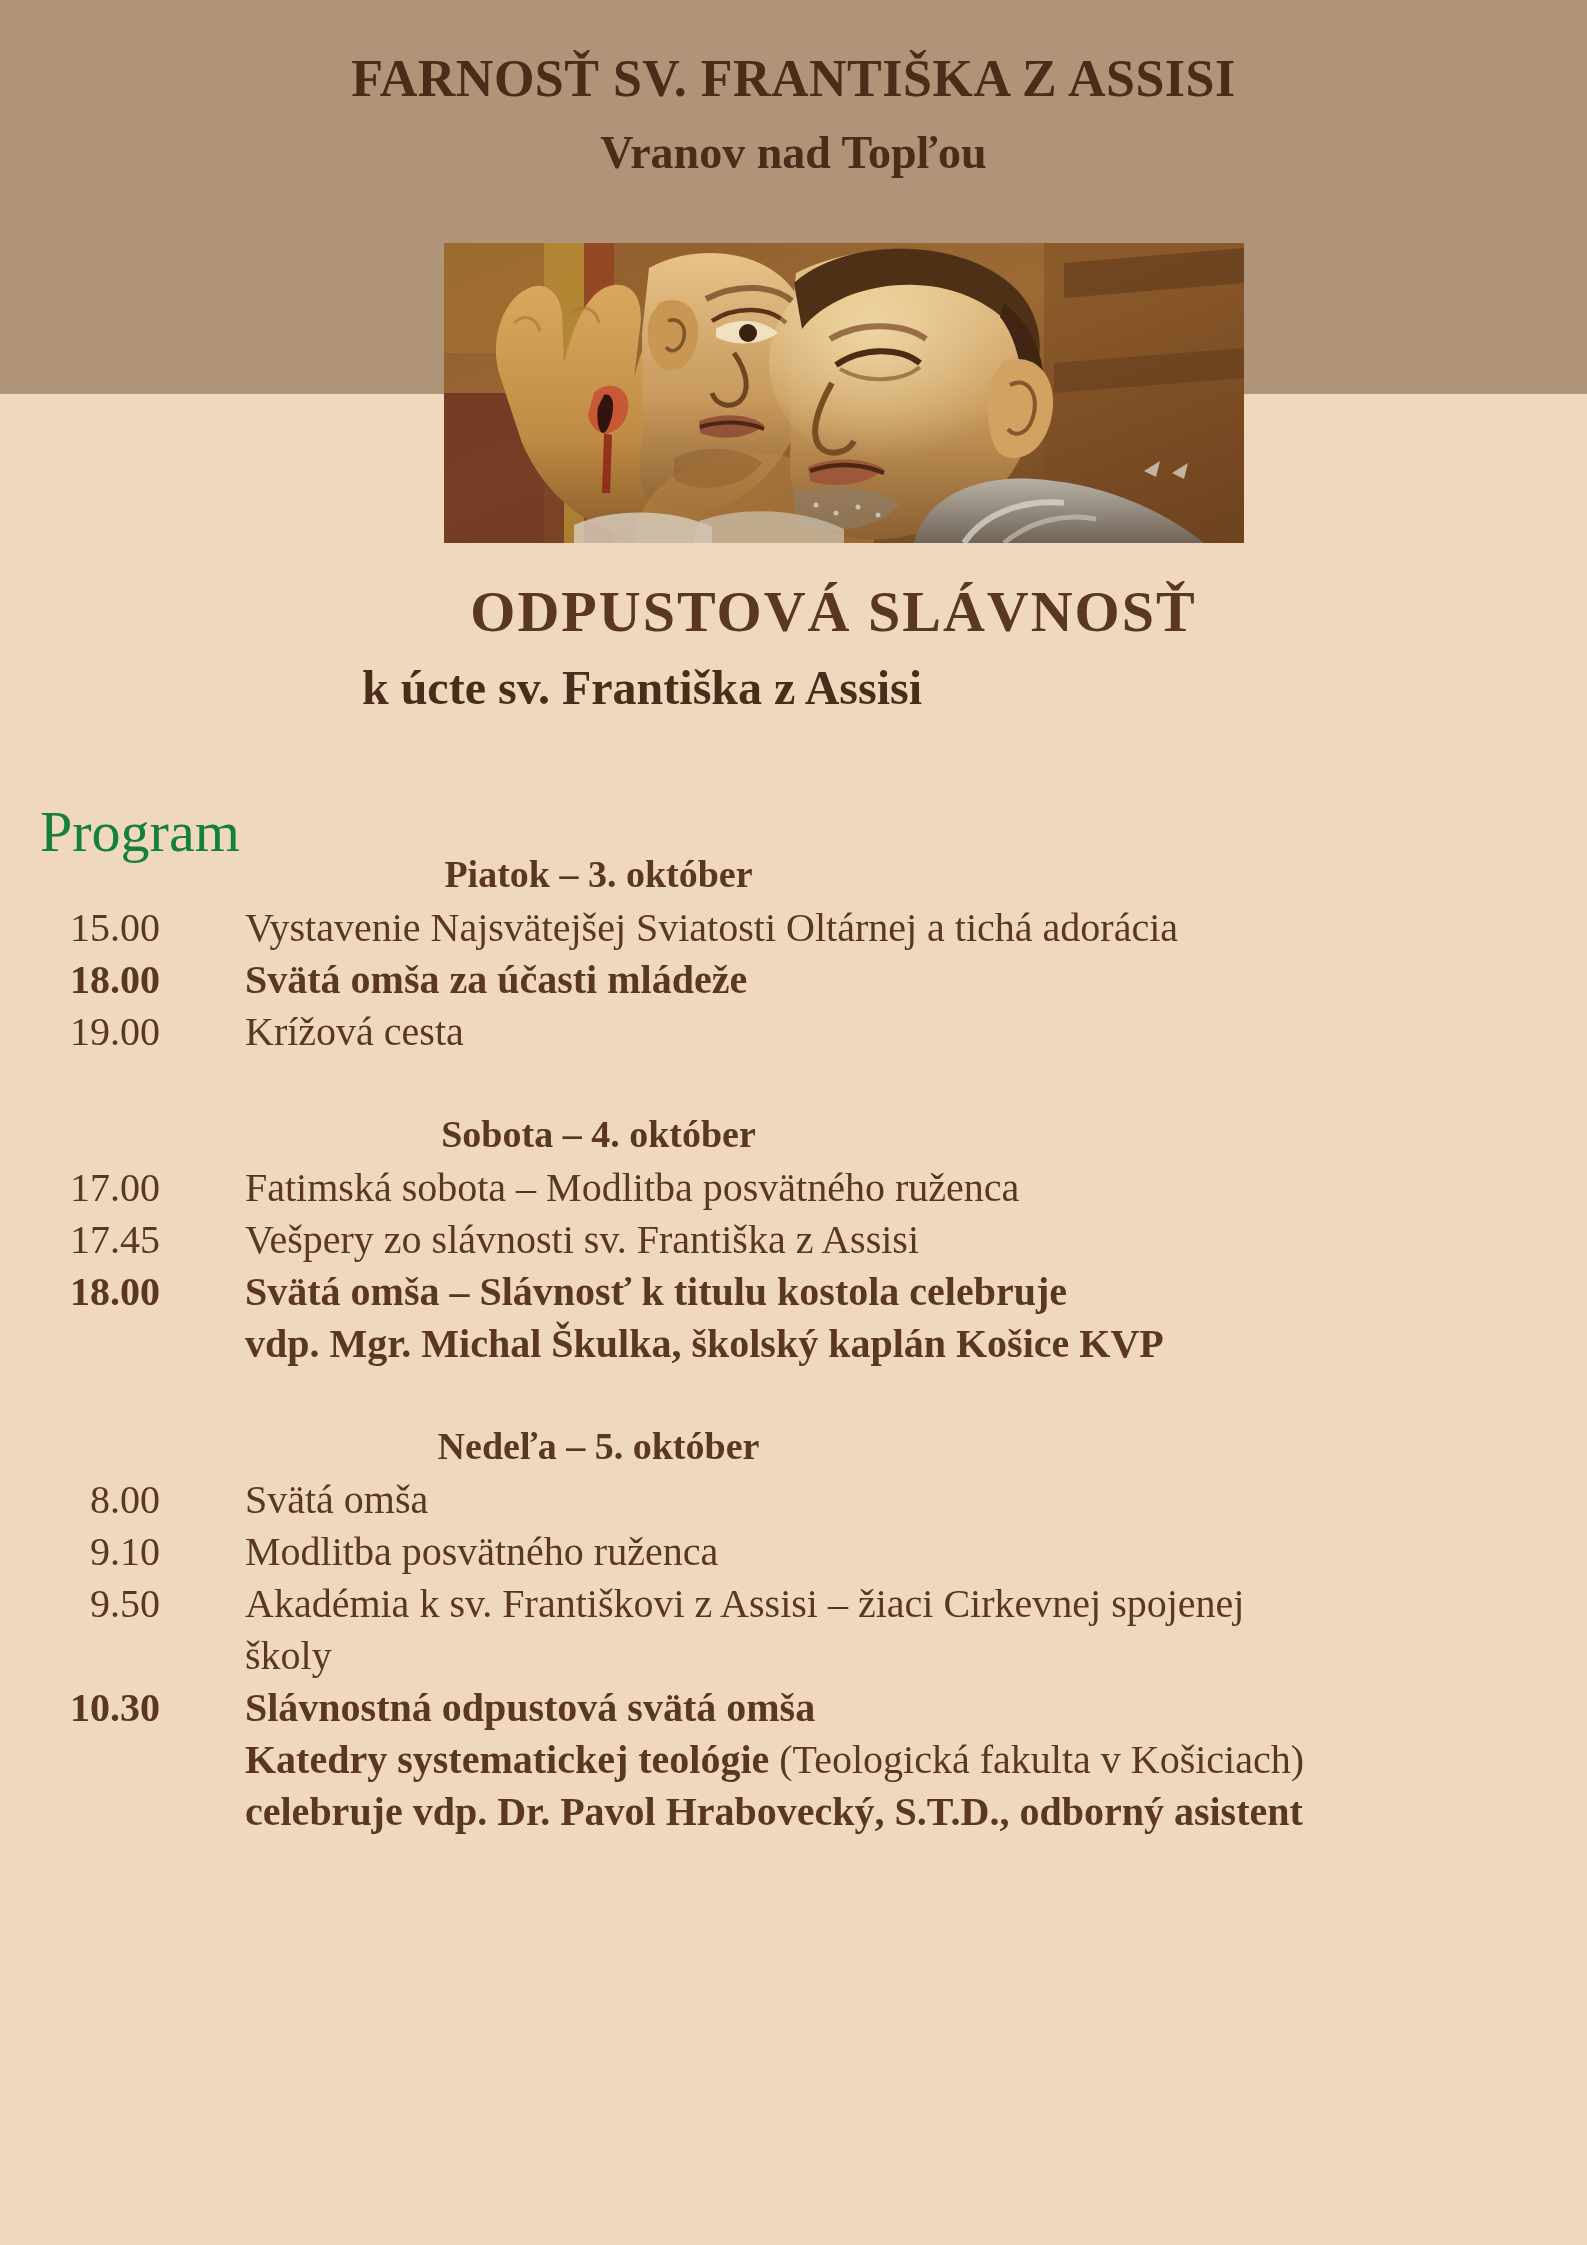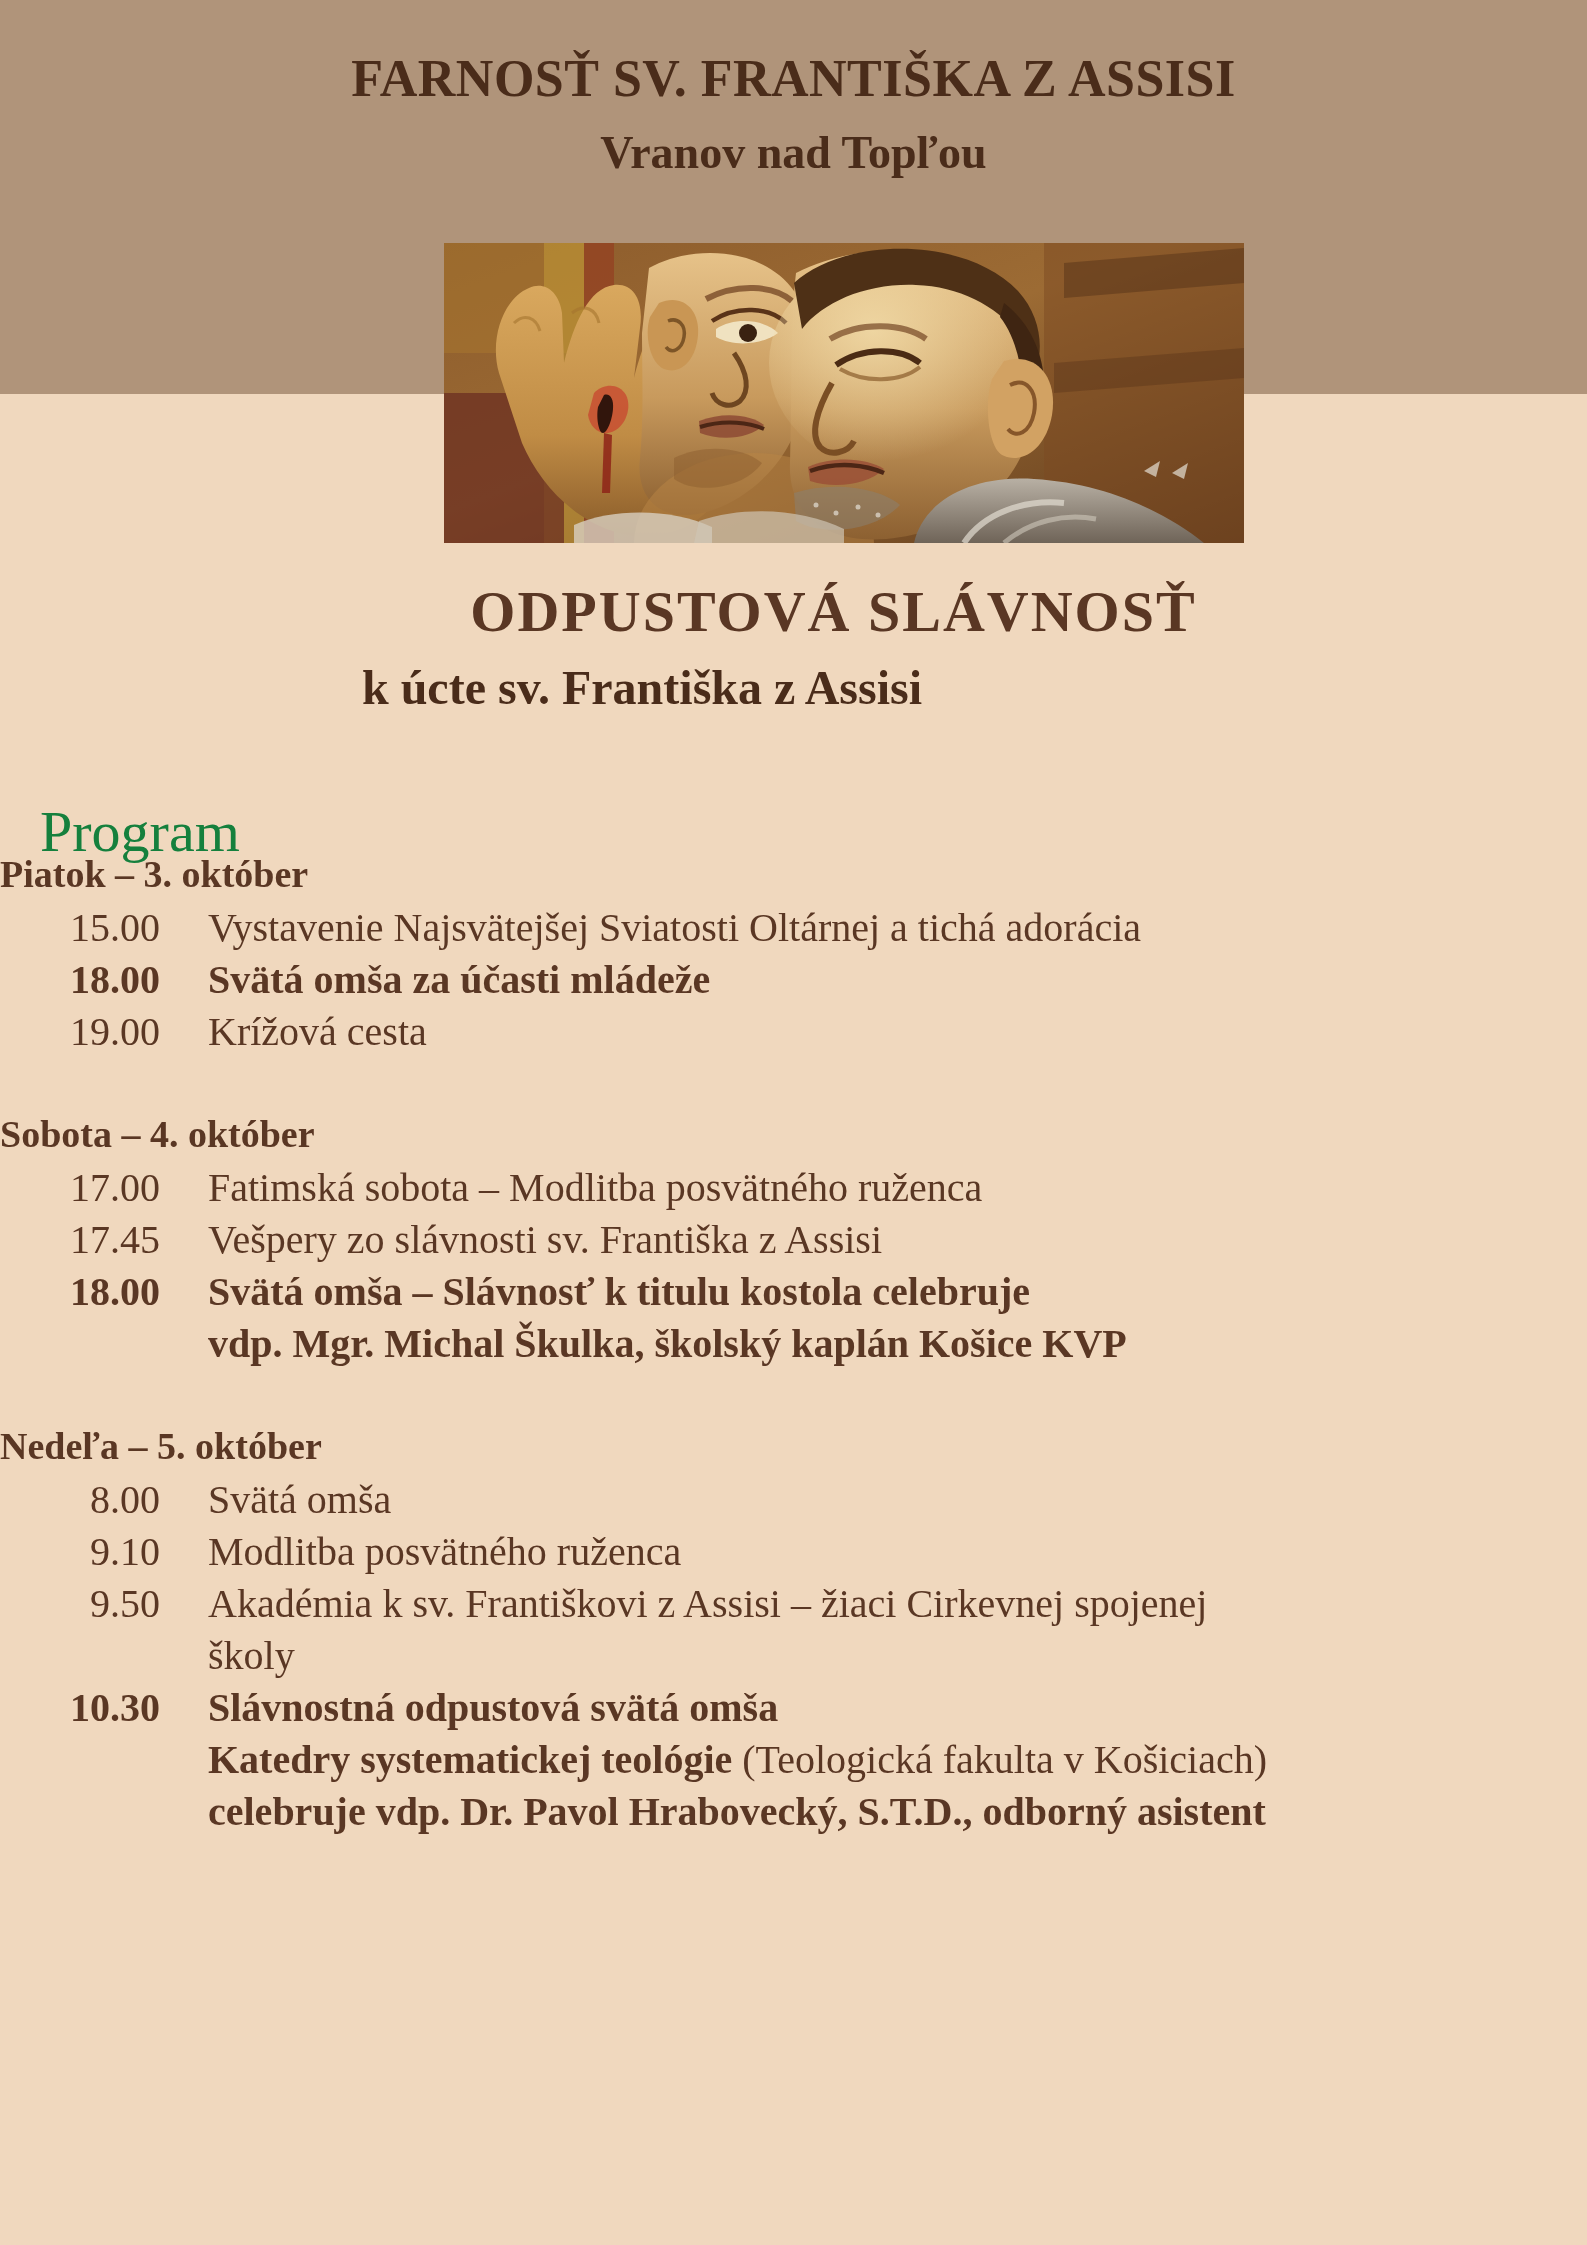--- a/index.html
+++ b/index.html
@@ -97,36 +97,37 @@
   .program-body {
     position: absolute;
     left: 0;
     top: 852px;
     width: 1587px;
   }
 
   .day-block { margin-bottom: 0; }
 
   .day-heading {
-    text-align: left;
+    text-align: center;
     font-size: 38px;
     font-weight: bold;
     color: #5a3724;
     margin: 0 0 6px 0;
     padding-right: 390px;
   }
 
   .day-gap { height: 54px; }
 
   .row {
     display: flex;
     align-items: flex-start;
     font-size: 40px;
     line-height: 1.30;
     color: #5a3724;
+    gap: 37px;
   }
   .row .time {
     width: 160px;
     min-width: 160px;
     text-align: right;
     padding-right: 0;
     font-size: 40px;
   }
   .row .desc {
     padding-left: 48px;

